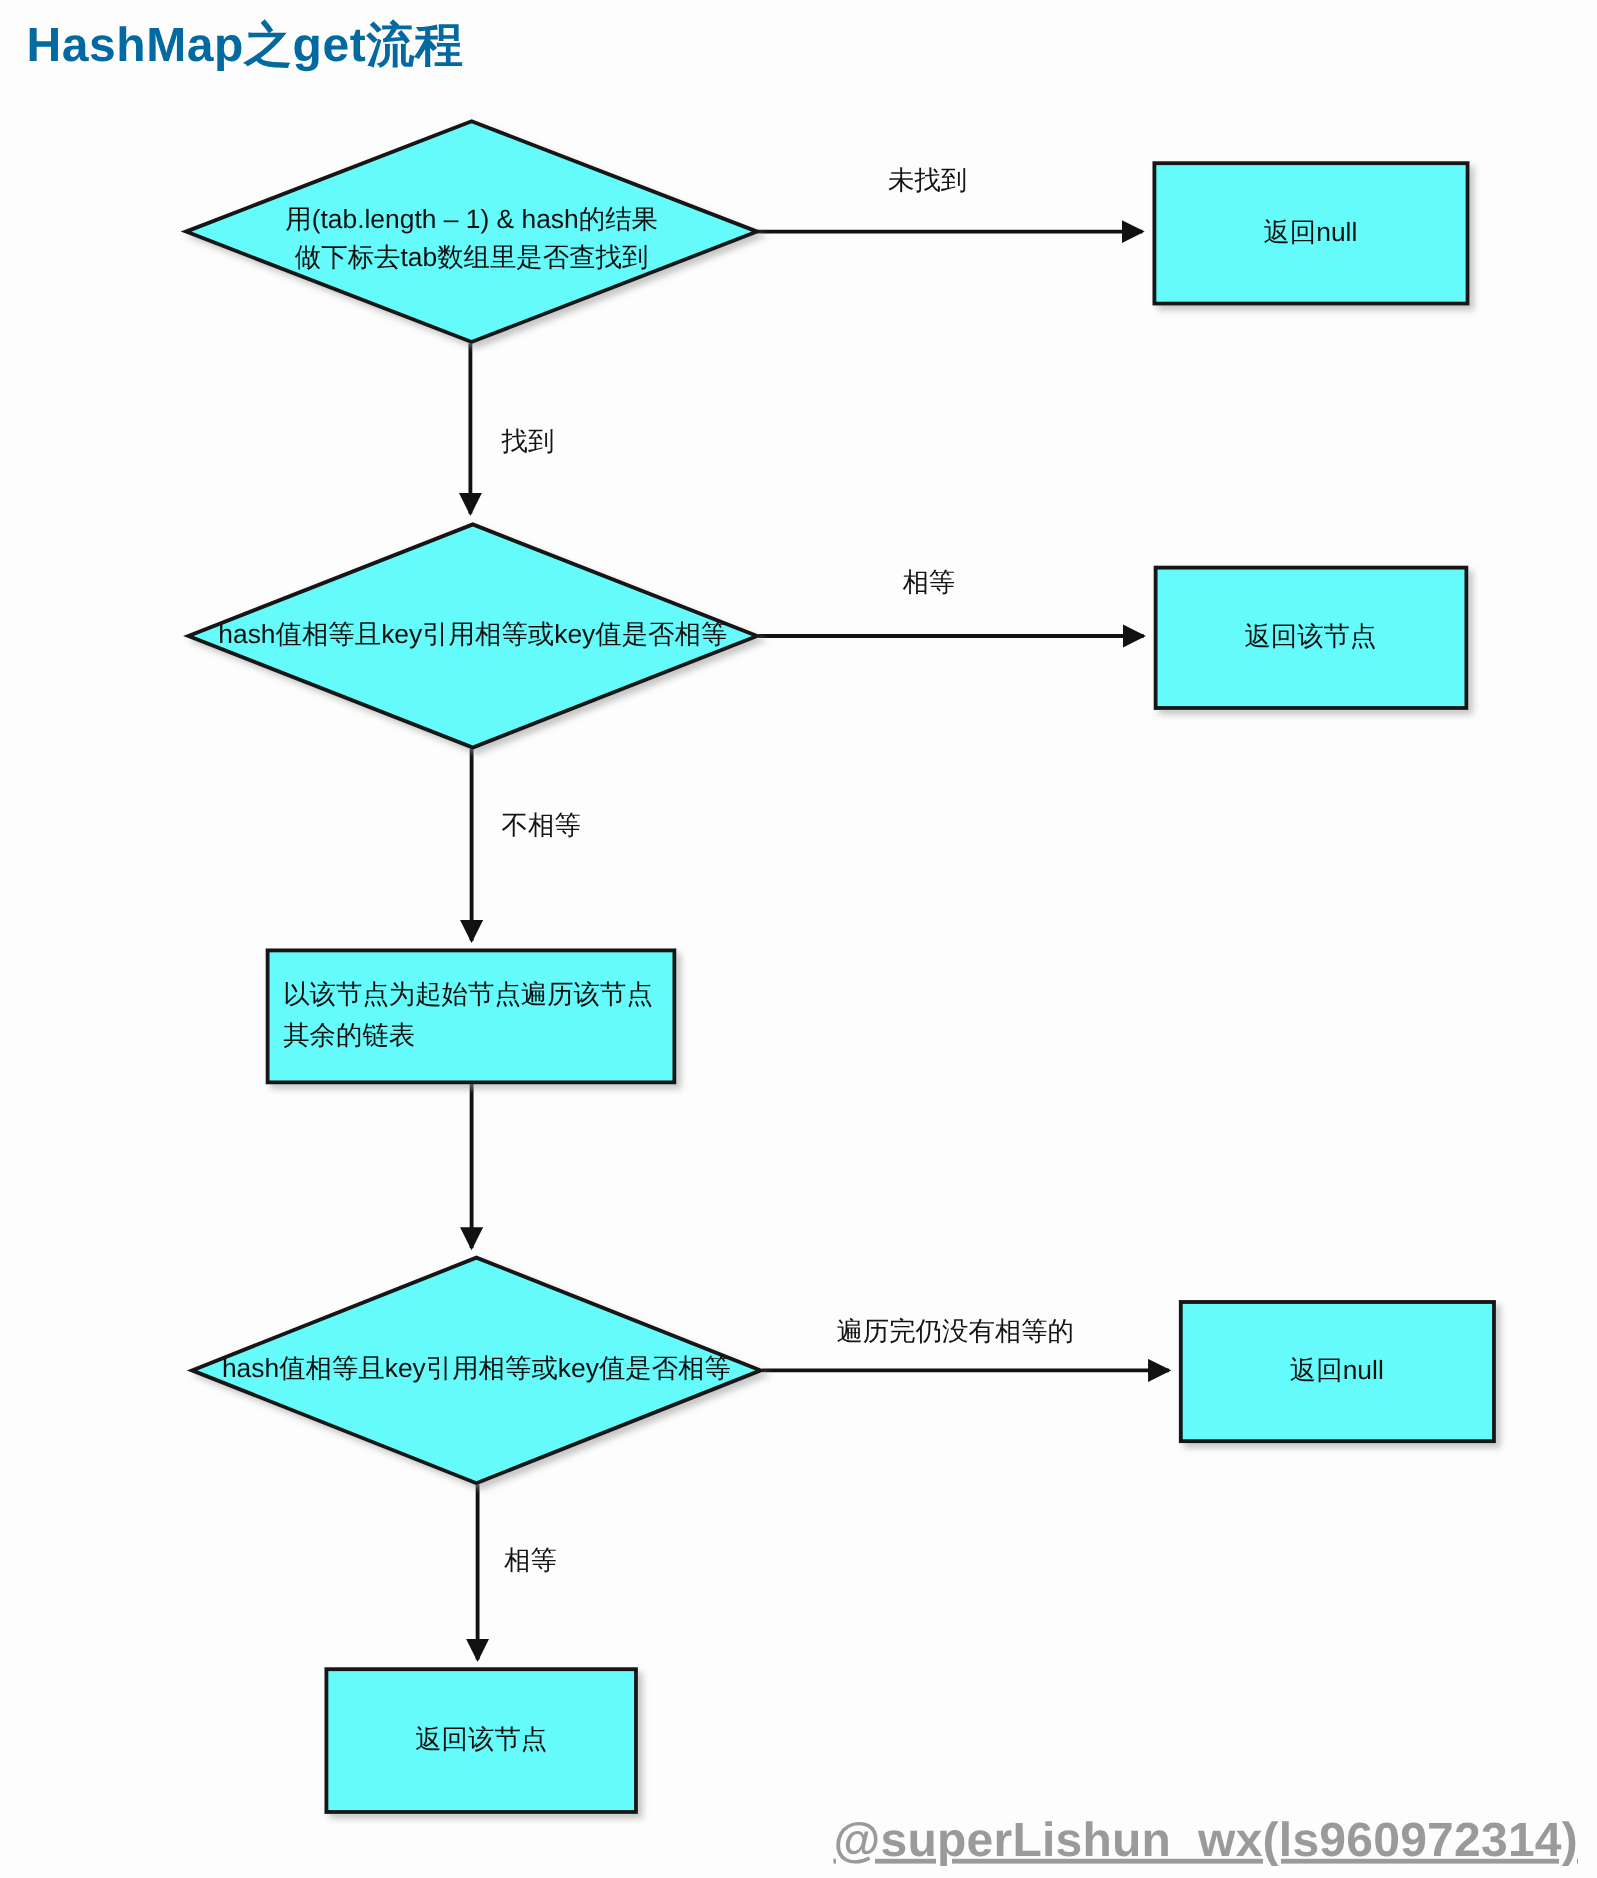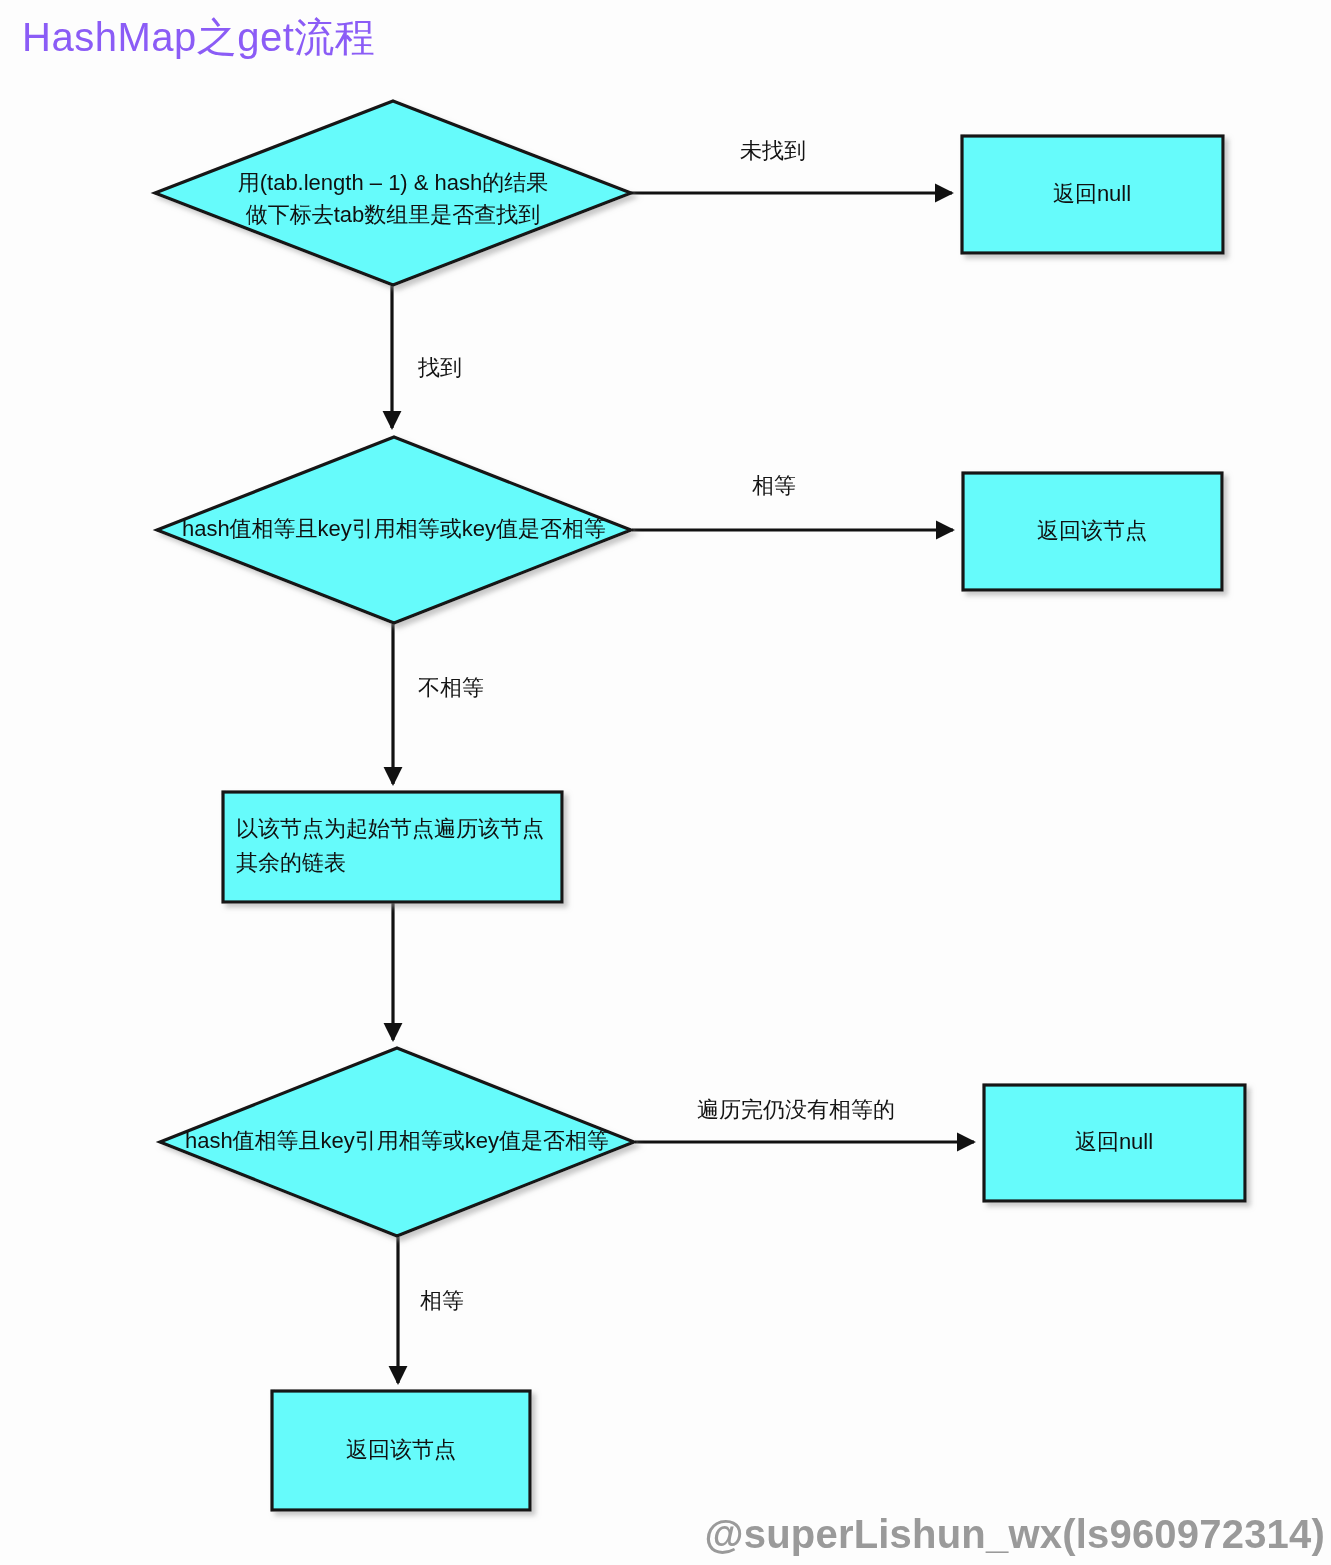--- a/index.html
+++ b/index.html
@@ -14,34 +14,35 @@
     position: relative;
     overflow: hidden;
     font-family: "Liberation Sans", "DejaVu Sans", sans-serif;
     background: #fdfdfd;
   }
   #page-title {
     position: absolute;
     left: 22px;
     top: 10px;
     font-size: 40px;
-    font-weight: 400;
-    color: #8b5cf6;
+    font-weight: 700;
+    color: #0369a1;
     letter-spacing: 0.5px;
     white-space: nowrap;
   }
   #watermark {
     position: absolute;
-    right: 6px;
+    right: 16px;
     bottom: 8px;
     font-size: 40px;
     font-weight: 600;
     color: #9a9a9a;
     white-space: nowrap;
     letter-spacing: 0.2px;
+    text-decoration: underline;
   }
   svg#flow {
     position: absolute;
     left: 0;
     top: 0;
     width: 1331px;
     height: 1565px;
   }
   .node-shape {
     fill: #66fbfb;

